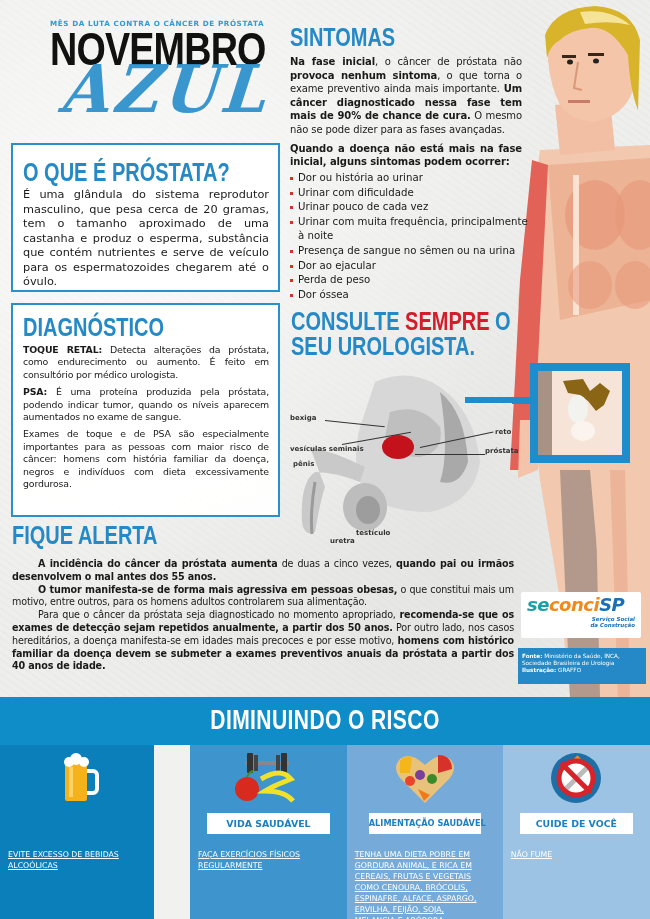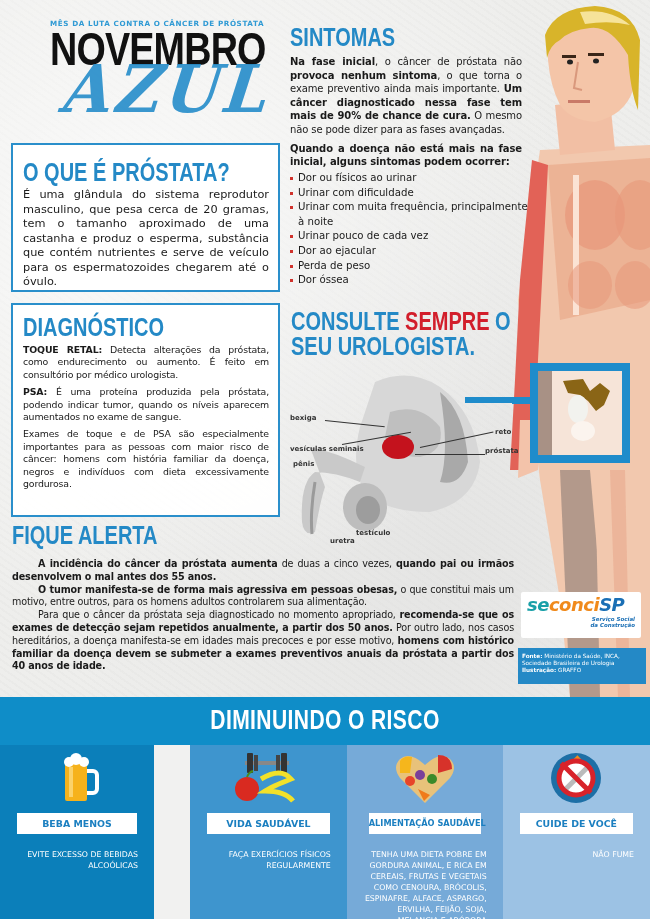--- a/index.html
+++ b/index.html
@@ -124,21 +124,21 @@
   }
   .cols { position: absolute; left: 0; top: 745px; width: 650px; height: 174px; display: flex; }
   .col { position: relative; height: 100%; }
   .col .icon { position: absolute; left: 50%; top: 8px; width: 70px; height: 50px; transform: translateX(-50%); }
   .col .tag {
     position: absolute; left: 17px; right: 17px; top: 68px; height: 21px; background: #fff;
     color: #1b7fc0; font-weight: 700; font-size: 9.4px; line-height: 21px; text-align: center; white-space: nowrap;
   }
   .col .desc {
     position: absolute; left: 8px; right: 16px; top: 104px; color: #fff; font-size: 7.8px; line-height: 11px;
-    text-align: right; text-transform: uppercase; font-weight: 500;
+    text-align: left; text-transform: uppercase; font-weight: 500; text-decoration: underline;
   }
   .col1 { width: 163px; background: #0b7fba; }
   .col2 { width: 166px; background: #3e95ce; margin-left: 36px; }
   .col3 { width: 165px; background: #76aad8; }
   .col4 { width: 156px; background: #9cc2e4; }
   .col3 .tag { font-size: 8.2px; left: 22px; right: 22px; }
 </style>
 </head>
 <body>
 
@@ -205,24 +205,25 @@
   <p><b>PSA:</b><span> É uma proteína produzida pela próstata, podendo indicar tumor, quando os níveis aparecem aumentados no exame de sangue.</span></p>
   <p>Exames de toque e de PSA são especialmente importantes para as pessoas com maior risco de câncer: homens com história familiar da doença, negros e indivíduos com dieta excessivamente gordurosa.</p>
 </div>
 
 <div class="sint-title">SINTOMAS</div>
 <div class="sint-text">
   <p><b>Na fase inicial</b><span>, o câncer de próstata não </span><b>provoca nenhum sintoma</b><span>, o que torna o exame preventivo ainda mais importante. </span><b>Um câncer diagnosticado nessa fase tem mais de 90% de chance de cura.</b><span> O mesmo não se pode dizer para as fases avançadas.</span></p>
   <p><b>Quando a doença não está mais na fase inicial, alguns sintomas podem ocorrer:</b></p>
 </div>
 <ul class="sint-list">
-  <li>Dor ou físicos ao urinar</li>
+  <li>Dor ou história ao urinar</li>
   <li>Urinar com dificuldade</li>
+  <li>Urinar pouco de cada vez</li>
   <li>Urinar com muita frequência, principalmente à noite</li>
-  <li>Urinar pouco de cada vez</li>
+  <li>Presença de sangue no sêmen ou na urina</li>
   <li>Dor ao ejacular</li>
   <li>Perda de peso</li>
   <li>Dor óssea</li>
 </ul>
 
 <div class="consulte">
   <span>CONSULTE </span><span class="red">SEMPRE</span><span> O</span><br>
   <span>SEU UROLOGISTA.</span>
 </div>
 
@@ -272,21 +273,20 @@
 <div class="cols">
   <div class="col col1">
     <svg class="icon" viewBox="0 0 70 50">
       <rect x="23" y="10" width="22" height="38" rx="2" fill="#f6b21b"></rect>
       <rect x="27" y="14" width="4" height="30" fill="#fbd26a"></rect>
       <path d="M45 18 h6 a4 4 0 0 1 4 4 v14 a4 4 0 0 1 -4 4 h-6" stroke="#fff" stroke-width="4" fill="none"></path>
       <circle cx="27" cy="9" r="5" fill="#fff"></circle>
         <circle cx="34" cy="6" r="6" fill="#fff"></circle>
         <circle cx="42" cy="9" r="5" fill="#fff"></circle>
     </svg>
-    <div class="tag">BEBA MENOS</div>
     <div class="desc">Evite excesso de bebidas alcoólicas</div>
   </div>
   <div class="col col2">
     <svg class="icon" viewBox="0 0 70 50">
       <rect x="12" y="8" width="44" height="4" fill="#888"></rect>
       <rect x="14" y="0" width="6" height="20" rx="1" fill="#333"></rect>
         <rect x="21" y="2" width="4" height="16" fill="#444"></rect>
       <rect x="48" y="0" width="6" height="20" rx="1" fill="#333"></rect>
         <rect x="43" y="2" width="4" height="16" fill="#444"></rect>
       <circle cx="14" cy="36" r="12" fill="#d92a20"></circle>

